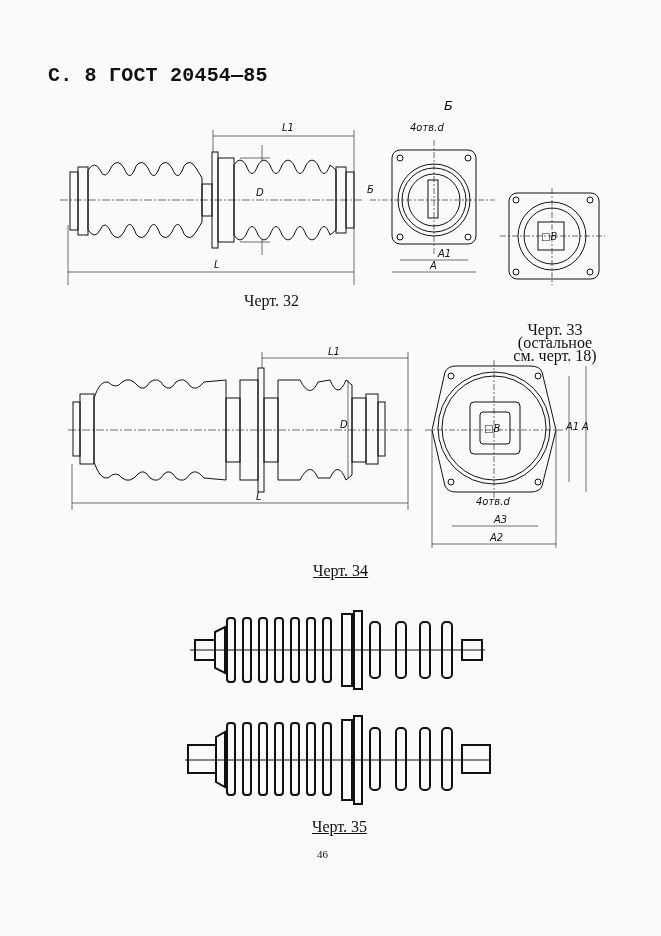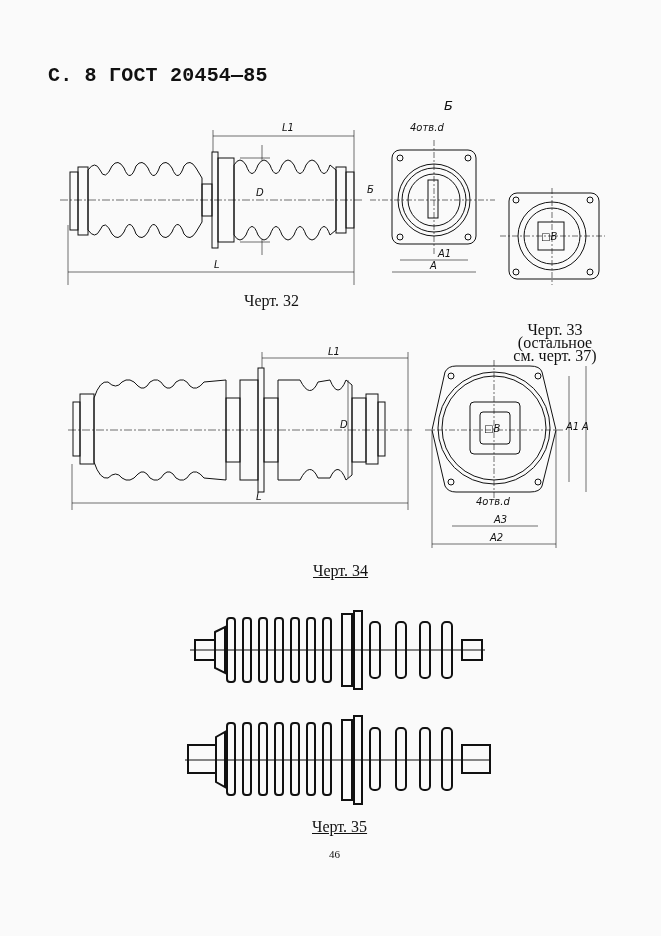--- a/index.html
+++ b/index.html
@@ -1,19 +1,19 @@
 <!DOCTYPE html>
 <html><head>
 <meta charset="utf-8">
 <style>
   html,body{margin:0;padding:0;}
   body{width:661px;height:936px;background:#fafafa;position:relative;overflow:hidden;font-family:"Liberation Serif",serif;color:#111;}
   .hdr{position:absolute;left:48px;top:64px;font-weight:bold;font-size:20px;letter-spacing:0.2px;font-family:Liberation Mono, monospace;}
   .cap{position:absolute;font-size:16px;text-align:center;line-height:13px;}
-  .pg{position:absolute;left:329px;top:848px;font-size:11px;}
+  .pg{position:absolute;left:317px;top:848px;font-size:11px;}
   svg{position:absolute;left:0;top:0;}
   .lbl{font-family:"DejaVu Sans",sans-serif;font-style:italic;font-size:10px;fill:#111;}
 </style>
 </head>
 <body>
 
 <div class="hdr">С. 8 ГОСТ 20454—85</div>
 
 <svg width="661" height="936" viewBox="0 0 661 936">
   <g fill="none" stroke="#111" stroke-width="1">
@@ -170,17 +170,17 @@
   <text class="lbl" x="494" y="523">A3</text>
   <text class="lbl" x="490" y="541">A2</text>
   <text class="lbl" x="566" y="430">A1</text>
   <text class="lbl" x="582" y="430">A</text>
 </svg>
 
 <div class="cap" style="left:244px;top:294px;">Черт. 32</div>
 <div class="cap" style="left:512px;top:295px;width:86px;margin-top:28px;">
   <div>Черт. 33</div>
   <div>(остальное</div>
-  <div>см. черт. 37)</div>
+  <div>см. черт. 18)</div>
 </div>
 <div class="cap" style="left:313px;top:564px;text-decoration:underline;">Черт. 34</div>
 <div class="cap" style="left:312px;top:820px;text-decoration:underline;">Черт. 35</div>
 <div class="pg">46</div>
 
 </body></html>

